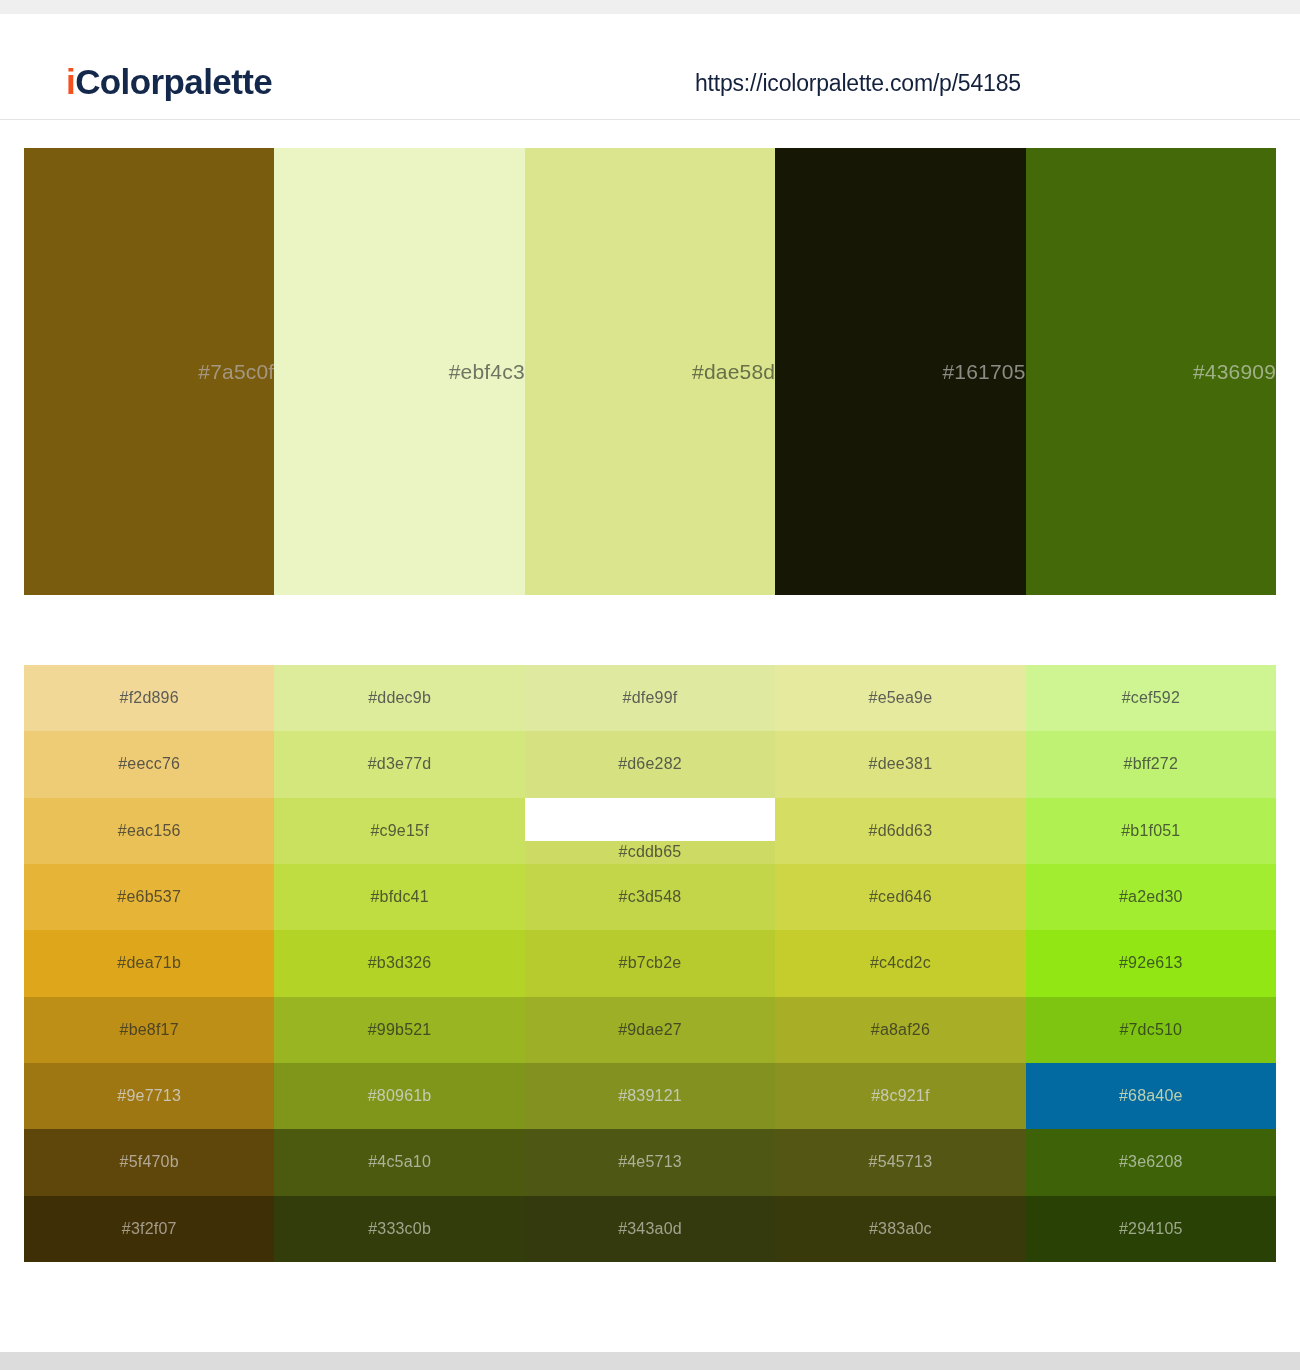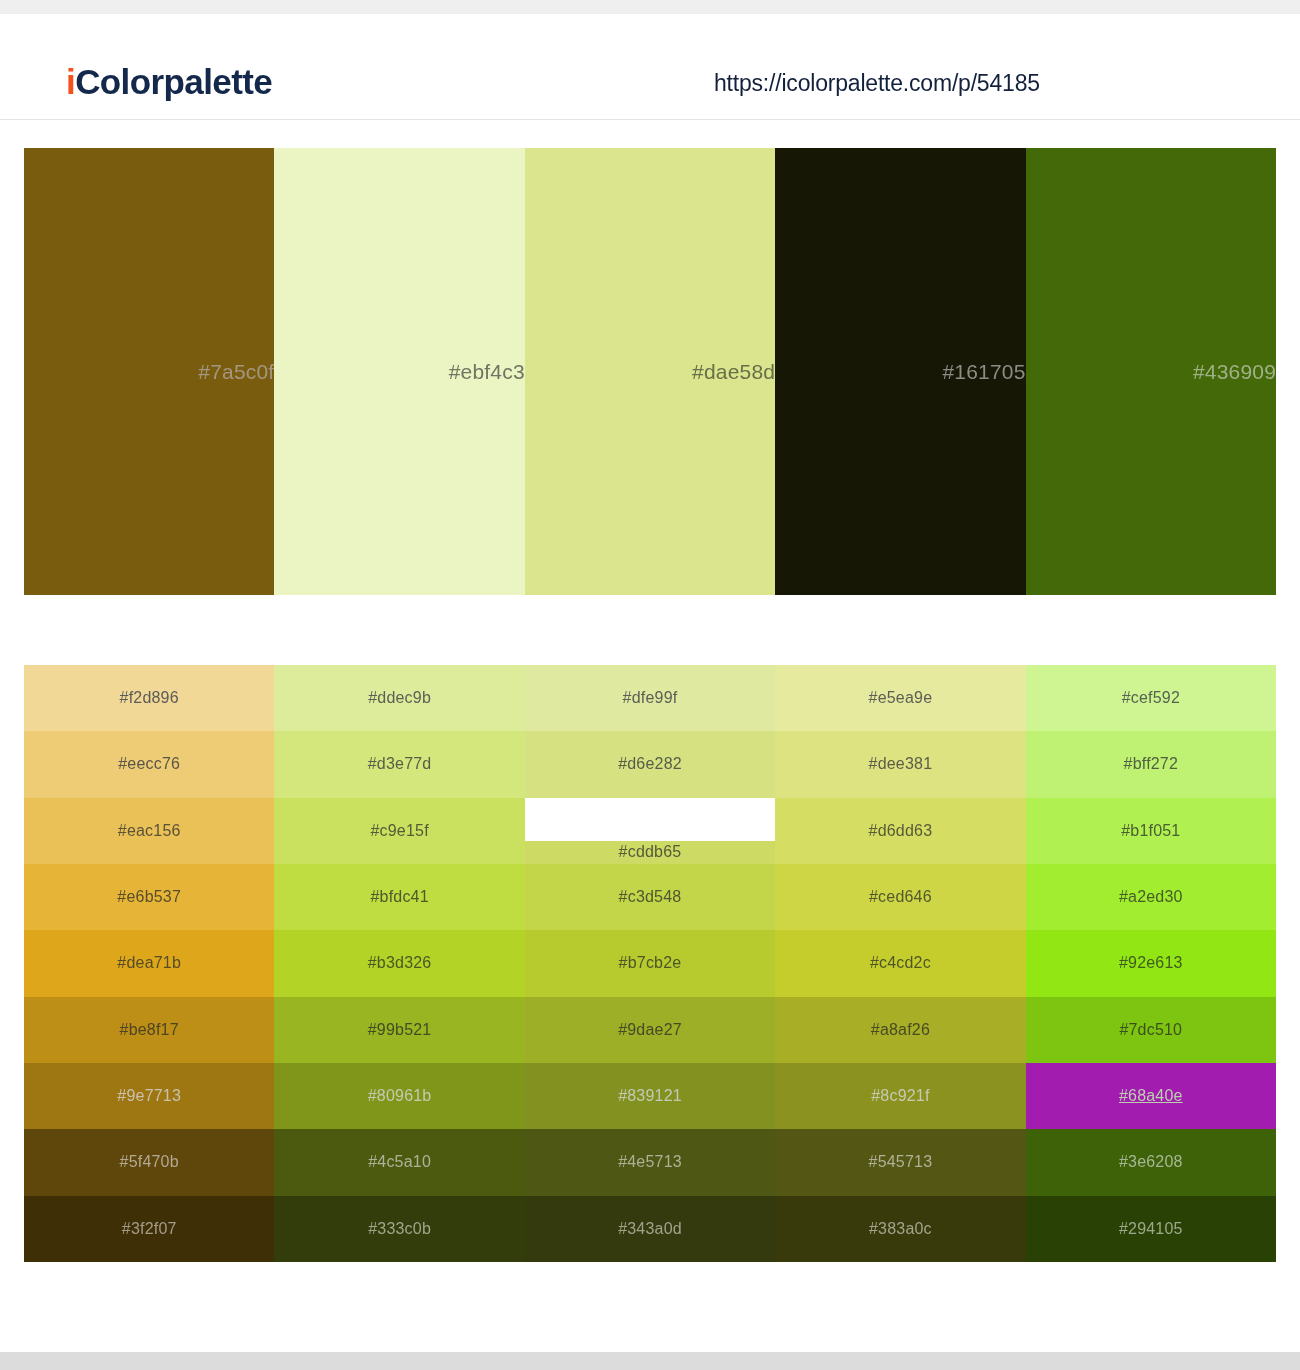--- a/index.html
+++ b/index.html
@@ -37,21 +37,21 @@
     font-weight: bold;
     letter-spacing: -0.6px;
     line-height: 1;
     white-space: nowrap;
   }
   .logo .logo-i { color: #f4511e; }
   .logo .logo-rest { color: #14284b; }
 
   .page-url {
     position: absolute;
-    left: 714px;
+    left: 695px;
     top: 56px;
     font-size: 23px;
     color: #14213d;
     letter-spacing: -0.2px;
     white-space: nowrap;
   }
 
   
   .palette-strip {
     position: absolute;
@@ -181,21 +181,21 @@
       <div class="shade-cell" style="background: rgb(153, 181, 33); color: rgb(67, 77, 35);">#99b521</div>
       <div class="shade-cell" style="background: rgb(157, 174, 39); color: rgb(69, 75, 37);">#9dae27</div>
       <div class="shade-cell" style="background: rgb(168, 175, 38); color: rgb(72, 75, 36);">#a8af26</div>
       <div class="shade-cell" style="background: rgb(125, 197, 16); color: rgb(58, 81, 29);">#7dc510</div>
     </div>
     <div class="shade-row">
       <div class="shade-cell" style="background: rgb(158, 119, 19); color: rgb(201, 194, 174);">#9e7713</div>
       <div class="shade-cell" style="background: rgb(128, 150, 27); color: rgb(195, 203, 178);">#80961b</div>
       <div class="shade-cell" style="background: rgb(131, 145, 33); color: rgb(196, 201, 180);">#839121</div>
       <div class="shade-cell" style="background: rgb(140, 146, 31); color: rgb(199, 202, 179);">#8c921f</div>
-      <div class="shade-cell" style="background: #a21caf; color: rgb(187, 208, 173); text-decoration: underline;">#68a40e</div>
+      <div class="shade-cell" style="background: #0369a1; color: rgb(187, 208, 173);">#68a40e</div>
     </div>
     <div class="shade-row">
       <div class="shade-cell" style="background: rgb(95, 71, 11); color: rgb(178, 168, 148);">#5f470b</div>
       <div class="shade-cell" style="background: rgb(76, 90, 16); color: rgb(173, 179, 152);">#4c5a10</div>
       <div class="shade-cell" style="background: rgb(78, 87, 19); color: rgb(173, 177, 152);">#4e5713</div>
       <div class="shade-cell" style="background: rgb(84, 87, 19); color: rgb(175, 177, 152);">#545713</div>
       <div class="shade-cell" style="background: rgb(62, 98, 8); color: rgb(167, 183, 149);">#3e6208</div>
     </div>
     <div class="shade-row">
       <div class="shade-cell" style="background: rgb(63, 47, 7); color: rgb(164, 155, 137);">#3f2f07</div>

